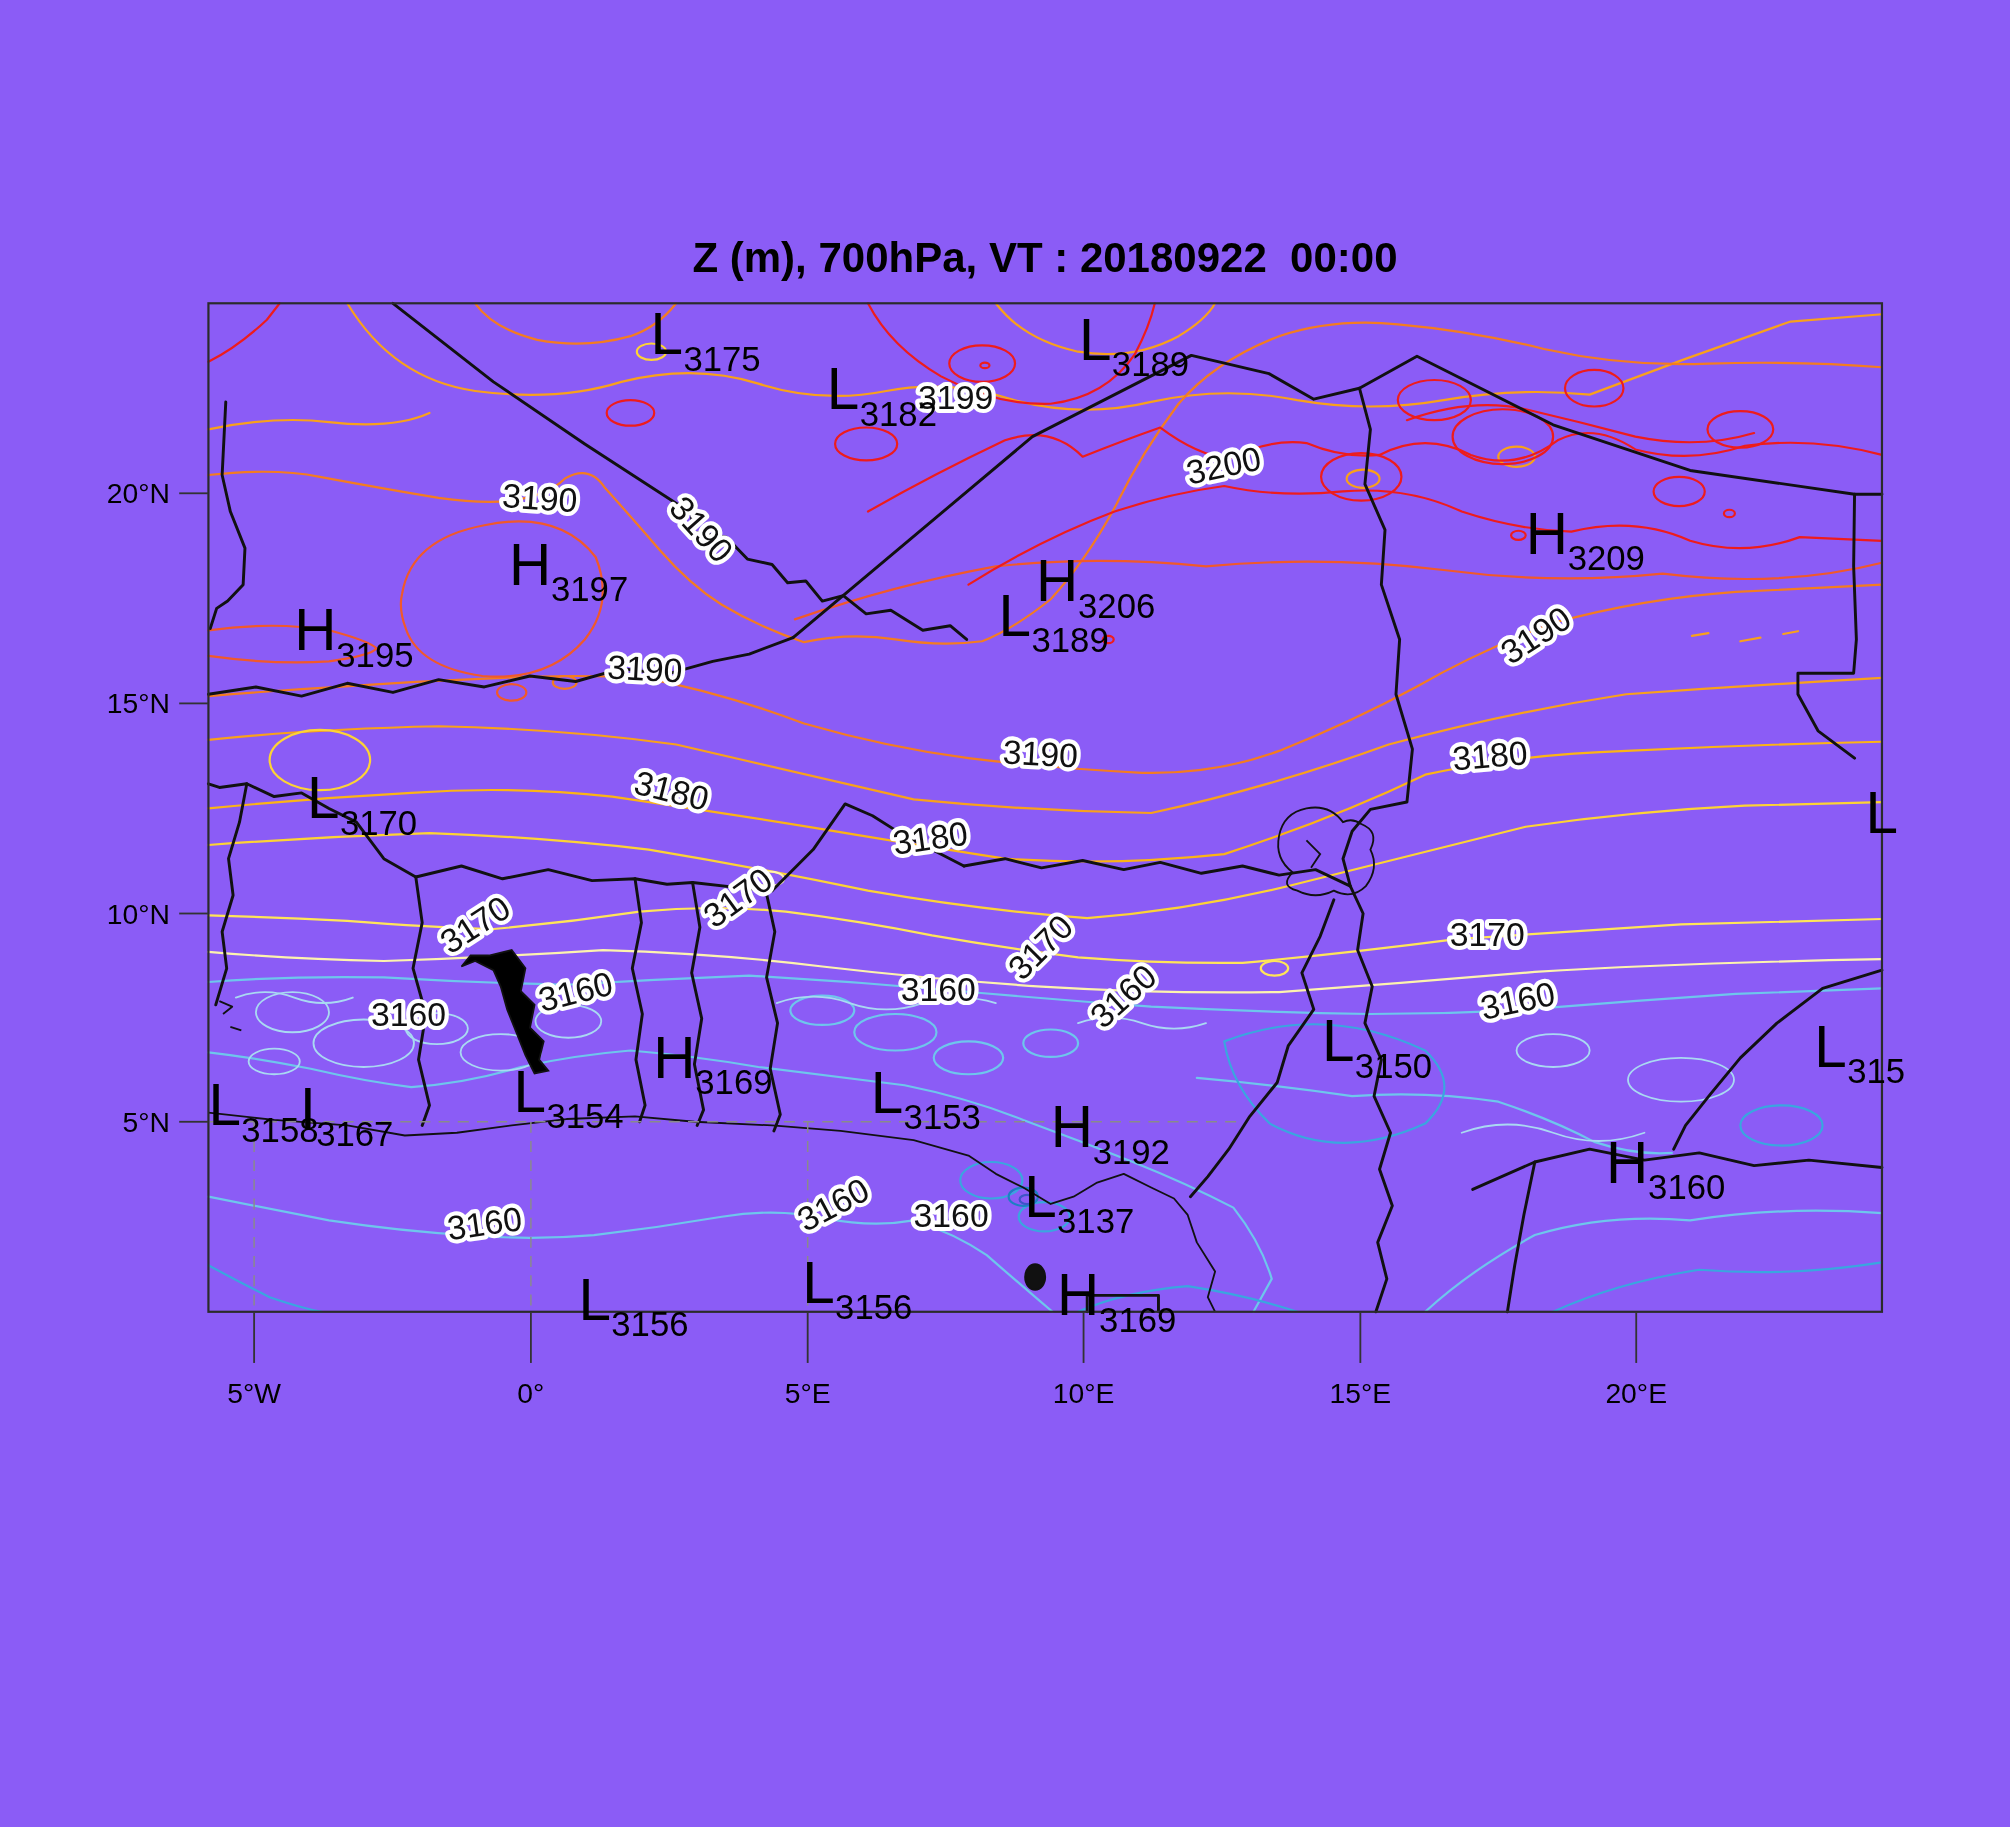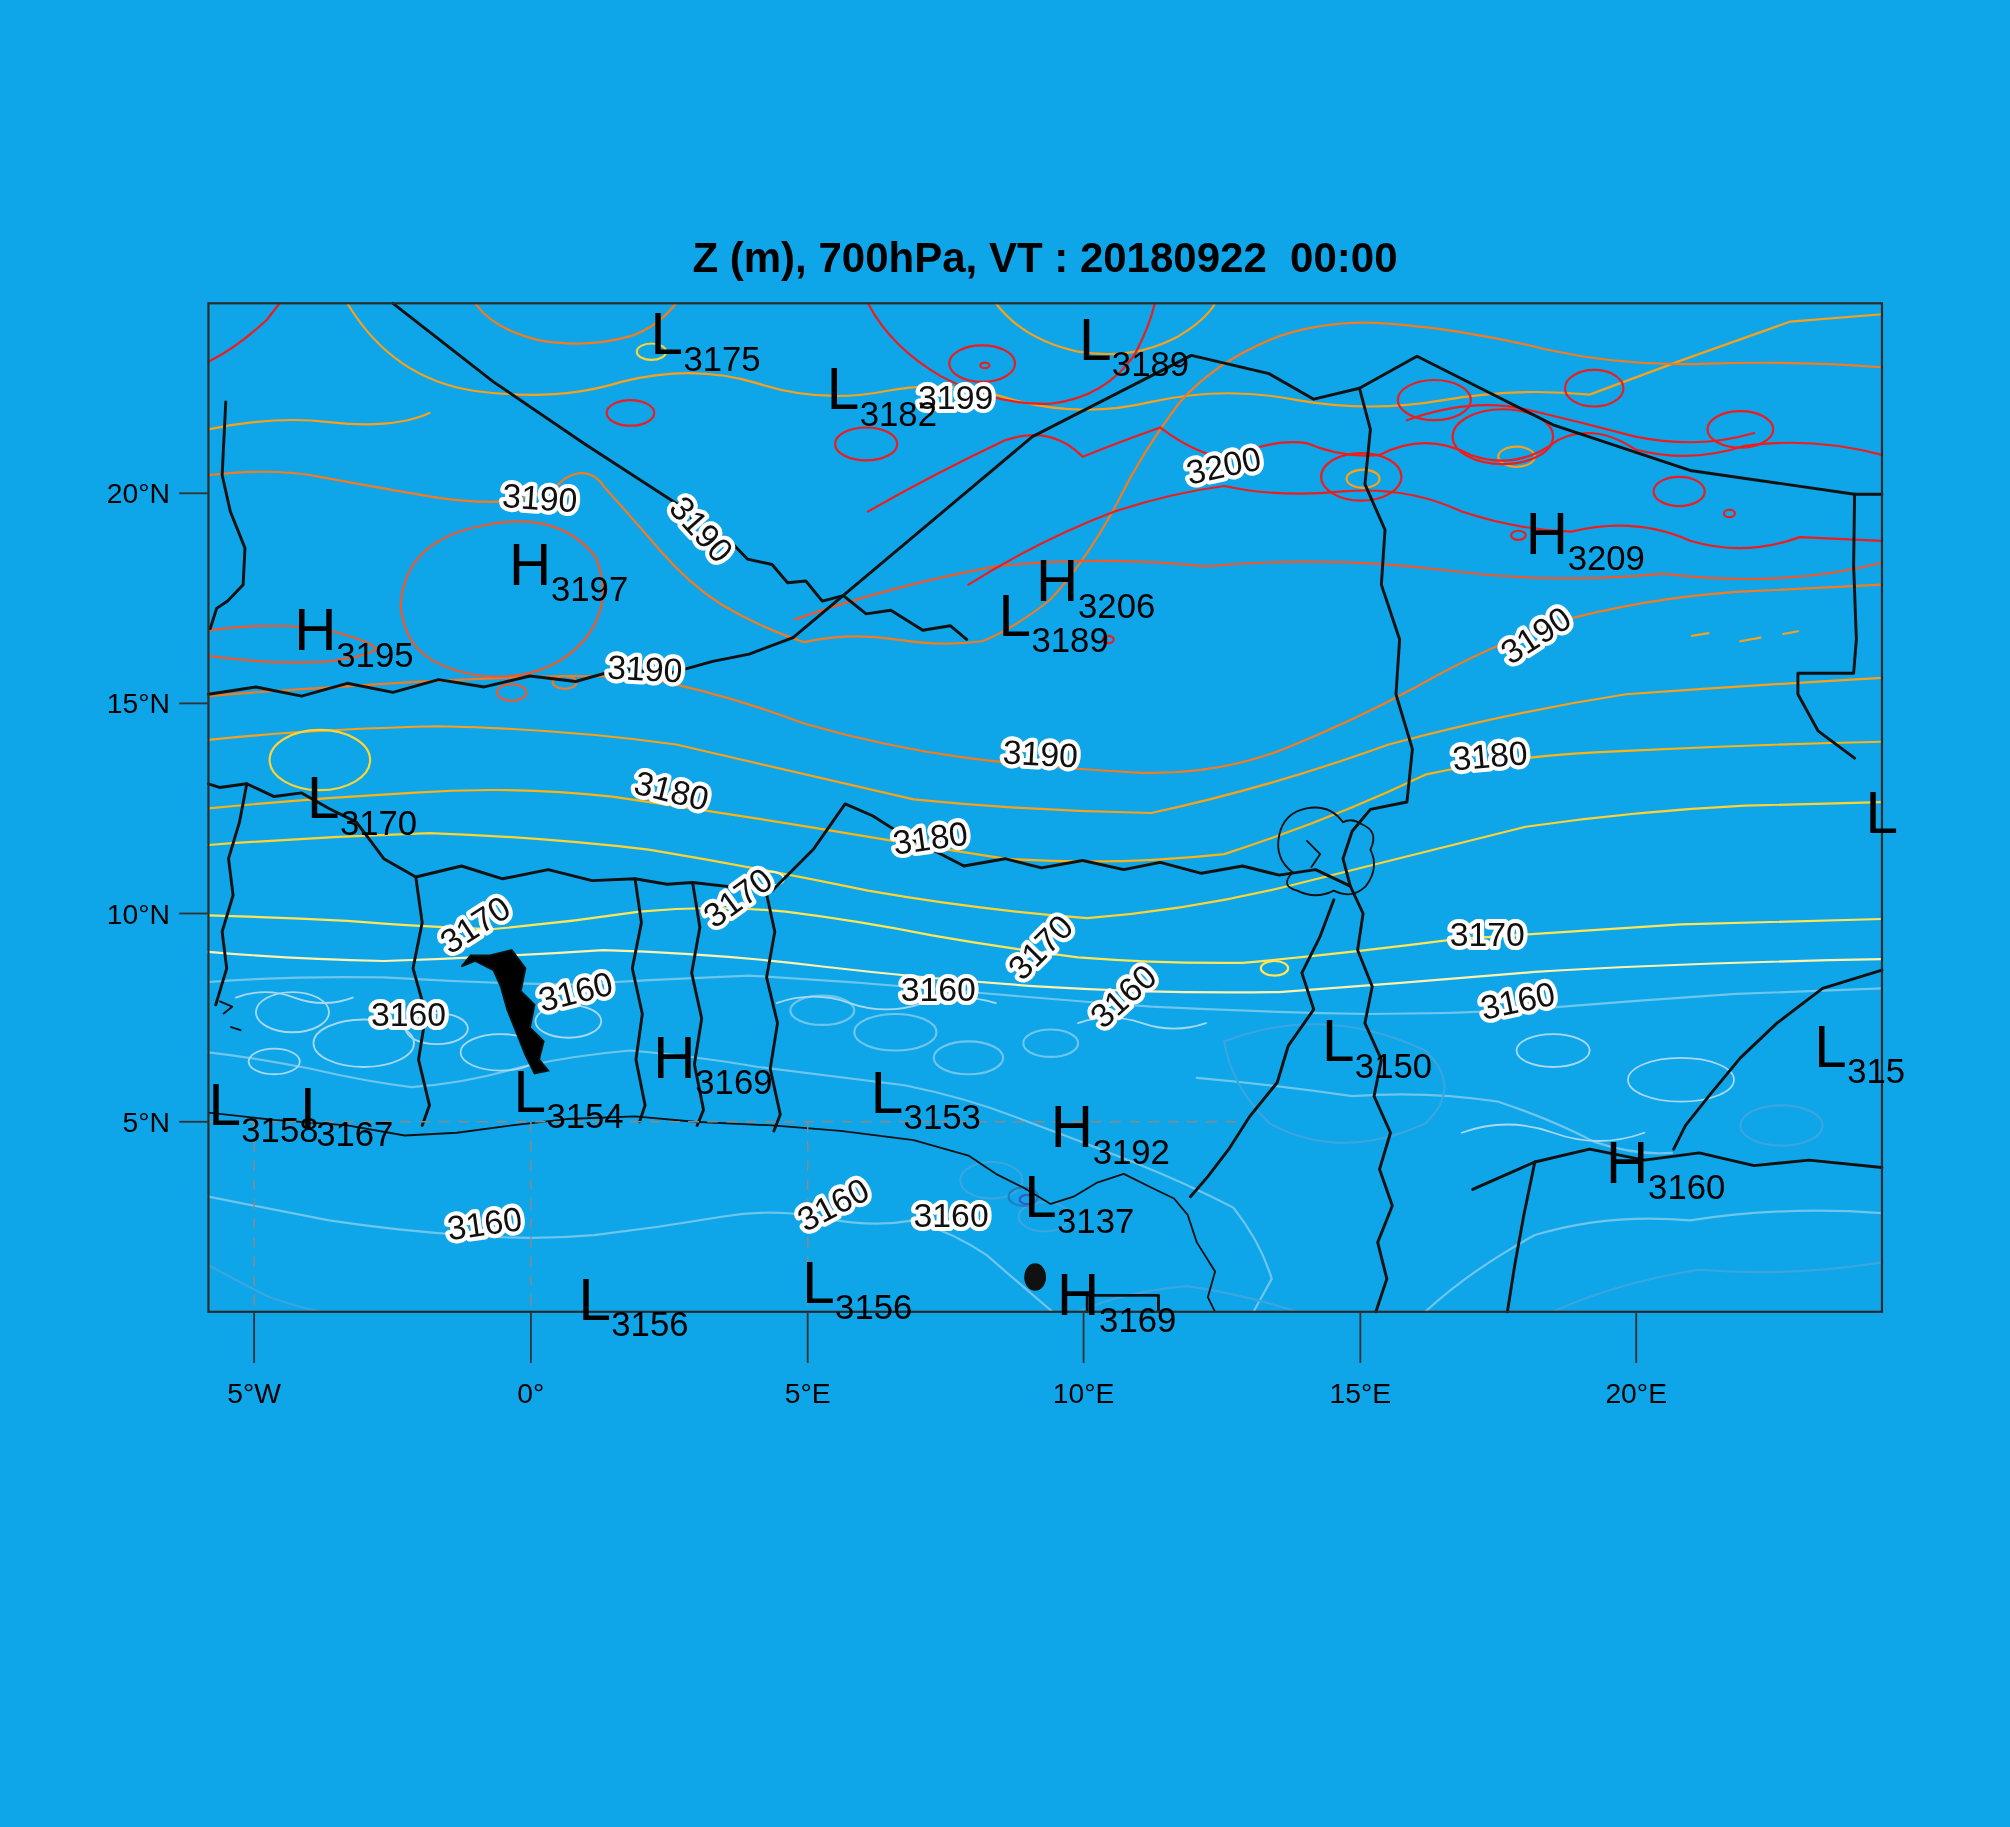--- a/index.html
+++ b/index.html
@@ -1,16 +1,16 @@
 <!DOCTYPE html>
 <html style="font-size:14.6px"><head>
 <meta charset="utf-8">
 <style>
   html,body{margin:0;padding:0;background:#ffffff;}
-  .stage{position:relative;width:2010px;height:1827px;background:#0ea5e9;overflow:hidden;
+  .stage{position:relative;width:2010px;height:1827px;background:#8b5cf6;overflow:hidden;
          font-family:"Liberation Sans","DejaVu Sans",sans-serif;}
   #map-svg{position:absolute;left:0;top:0;}
   .title{position:absolute;left:208px;top:234px;width:1674px;text-align:center;
          font-size:42px;font-weight:bold;color:#000;white-space:pre;}
   svg text{font-family:"Liberation Sans","DejaVu Sans",sans-serif;}
   .ctr-label{paint-order:stroke;stroke:#ffffff;stroke-width:9px;stroke-linejoin:round;}
 </style>
 </head>
 <body>
 

